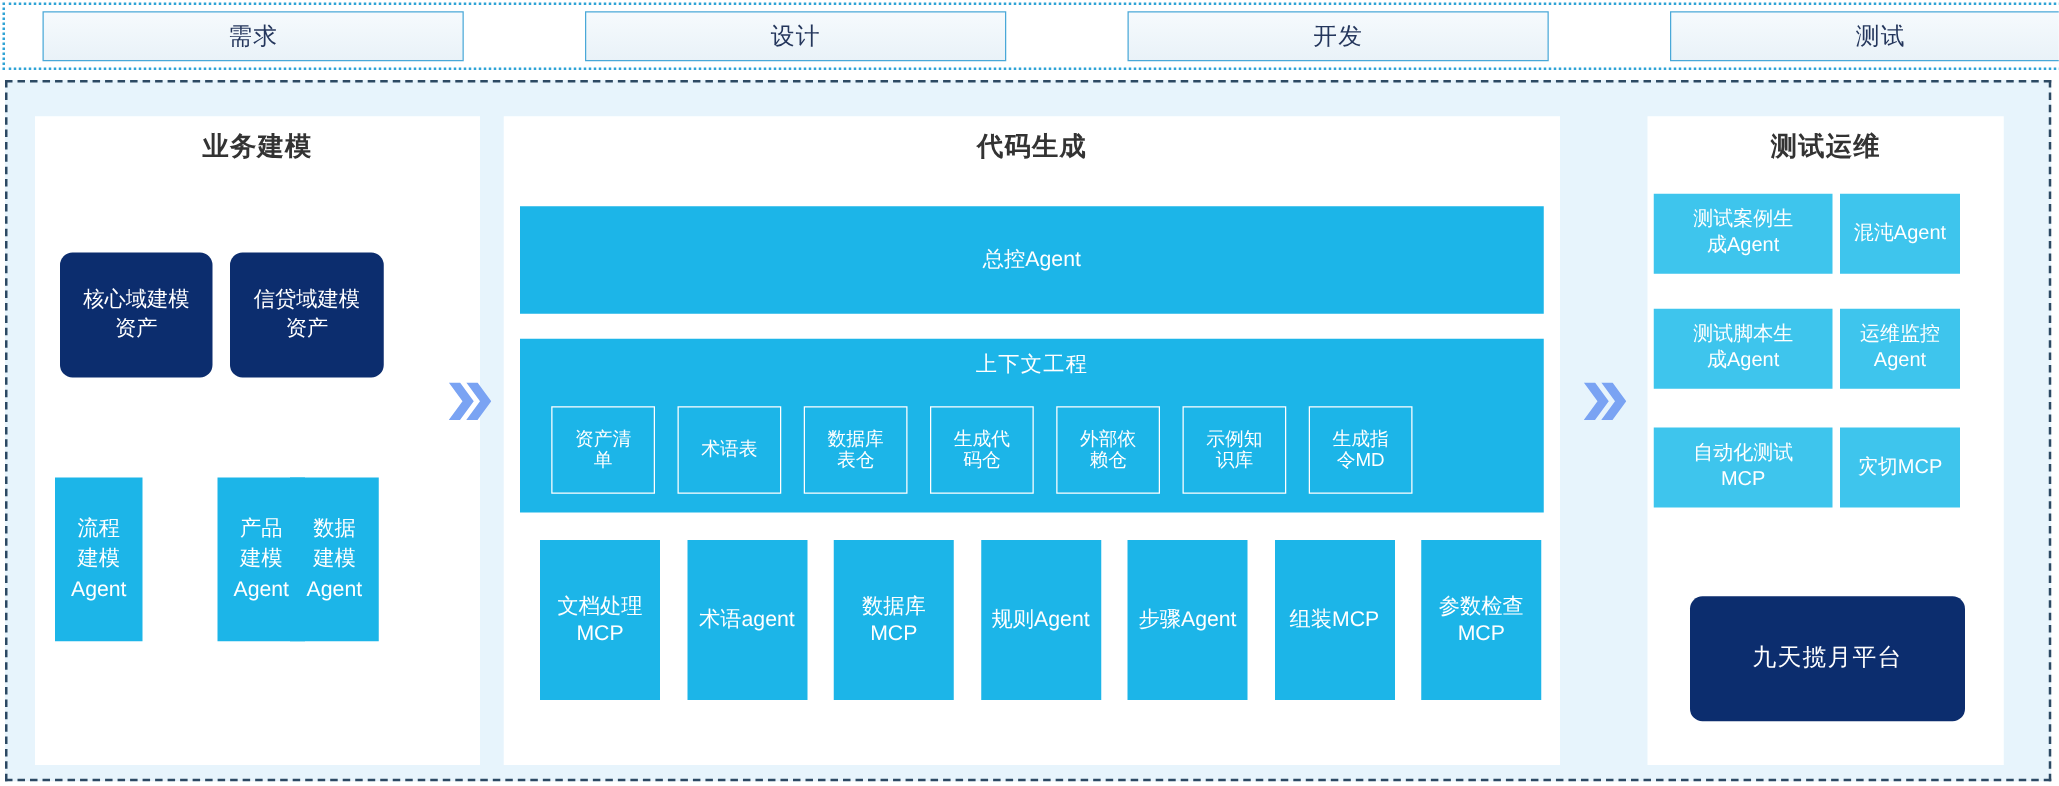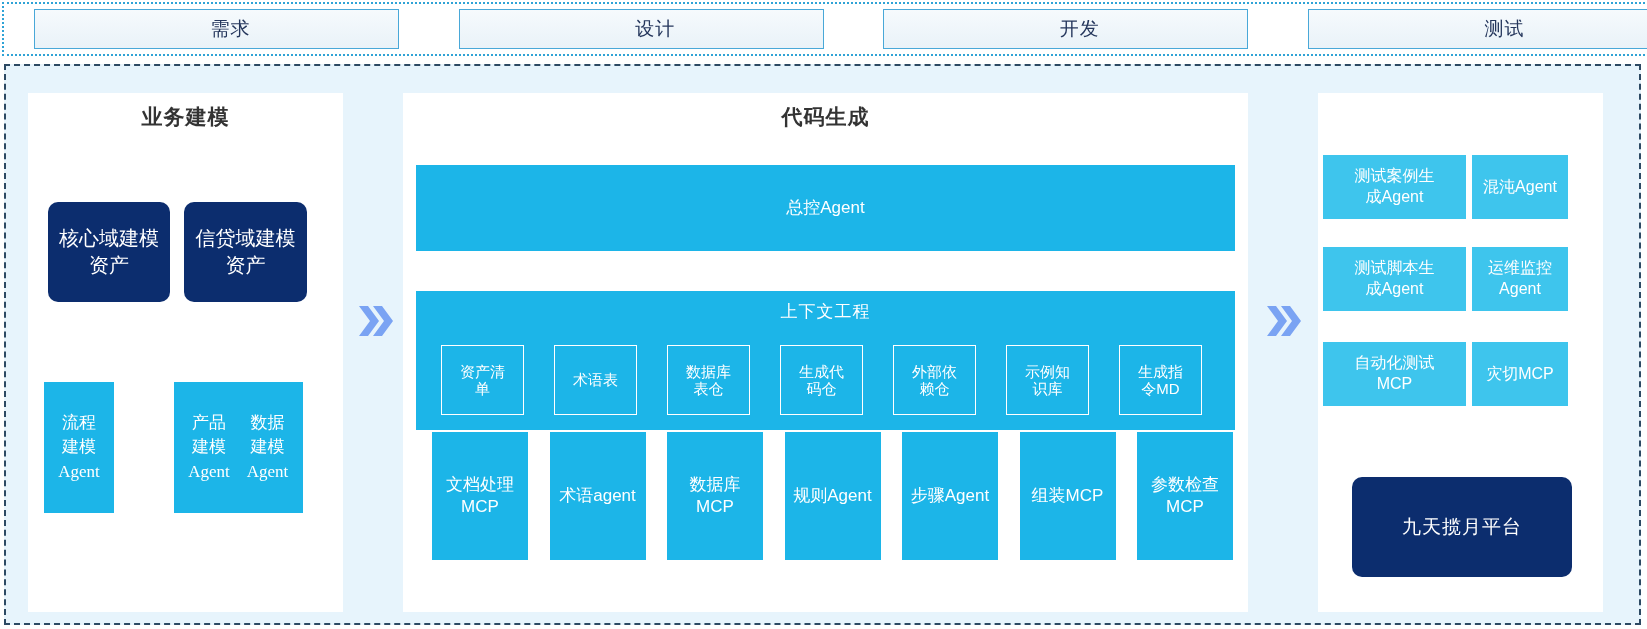--- a/index.html
+++ b/index.html
@@ -13,65 +13,64 @@
     position:absolute;left:2px;top:2px;width:1639px;height:50px;
     border:2px dotted #2fa3d6;background:#ffffff;
     display:flex;align-items:center;justify-content:space-between;
     padding:0 50px 0 30px;box-sizing:content-box;
   }
   .phase-box{
     flex:0 0 335px;height:38px;
     background:linear-gradient(#f6fafd,#e9f2f8);
     border:1.5px solid #49a8d8;
     display:flex;align-items:center;justify-content:center;
-    font-size:19px;color:#24365c;letter-spacing:1px;padding-left:28px;
+    font-size:19px;color:#24365c;letter-spacing:1px;
   }
   
   .main{
     position:absolute;left:4px;top:64px;width:1633px;height:557px;
     border:2px dashed #2c4963;background:#e7f4fc;
   }
   .panel{
     position:absolute;top:27px;height:519px;background:#ffffff;
   }
-  .panel-left{left:22px;width:315px;font-family:Liberation Serif, serif;}
+  .panel-left{left:22px;width:356px;}
   .panel-mid{left:397px;width:845px;}
   .panel-right{left:1312px;width:285px;}
   .panel-title{
     position:absolute;top:10px;left:0;width:100%;margin:0;
     text-align:center;font-size:21px;font-weight:bold;color:#333333;
     letter-spacing:1px;
   }
   
   .node{
     position:absolute;display:flex;align-items:center;justify-content:center;
     text-align:center;color:#ffffff;white-space:pre-line;
   }
-  .navy{background:#0c2d6e;border-radius:10px;font-size:20px;line-height:1.35;}
+  .navy{background:#0c2d6e;border-radius:10px;font-size:17px;line-height:1.35;}
   .cyan{background:#1cb5e8;font-size:17px;line-height:1.45;}
   .cyan-light{background:#3ec5ed;font-size:16px;line-height:1.3;}
   
   .asset-1{left:20px;top:109px;width:122px;height:100px;}
   .asset-2{left:156px;top:109px;width:123px;height:100px;}
   .bm-agent{top:289px;width:70px;height:131px;}
   .bm-agent-1{left:16px;} .bm-agent-2{left:110px;margin-left:36px;} .bm-agent-3{left:204px;width:71px;text-align:center;}
   
   .master-bar{left:13px;top:72px;width:819px;height:86px;line-height:1.2;}
   .ctx{
     position:absolute;left:13px;top:178px;width:819px;height:139px;
     background:#1cb5e8;
-    margin-top:20px;
   }
   .ctx-title{
     position:absolute;top:9px;left:0;width:100%;text-align:center;
     color:#ffffff;font-size:17px;letter-spacing:1px;
   }
   .ctx-row{
     position:absolute;left:25px;top:54px;width:769px;height:70px;
-    display:flex;gap:30px;
+    display:flex;gap:18px;
   }
   .ctx-item{
     flex:0 0 83px;box-sizing:border-box;border:1.5px solid #ffffff;
     display:flex;align-items:center;justify-content:center;text-align:center;
     color:#ffffff;font-size:15px;line-height:1.15;white-space:pre-line;
   }
   .tool-row{
     position:absolute;left:29px;top:339px;width:801px;height:128px;
     display:flex;justify-content:space-between;
   }
@@ -166,20 +165,21 @@
   </section>
 
   <div class="arrow arrow-2">
     <svg width="34" height="30" viewBox="0 0 34 30">
       <polygon points="0,0 9,0 20,15 9,30 0,30 11,15"></polygon>
       <polygon points="14,0 23,0 34,15 23,30 14,30 25,15"></polygon>
     </svg>
   </div>
 
   <section class="panel panel-right">
+    <h2 class="panel-title">测试运维</h2>
     <div class="node cyan-light to-box to-col1 to-row1">测试案例生
 成Agent</div>
     <div class="node cyan-light to-box to-col2 to-row1">混沌Agent</div>
     <div class="node cyan-light to-box to-col1 to-row2">测试脚本生
 成Agent</div>
     <div class="node cyan-light to-box to-col2 to-row2">运维监控
 Agent</div>
     <div class="node cyan-light to-box to-col1 to-row3">自动化测试
 MCP</div>
     <div class="node cyan-light to-box to-col2 to-row3">灾切MCP</div>

